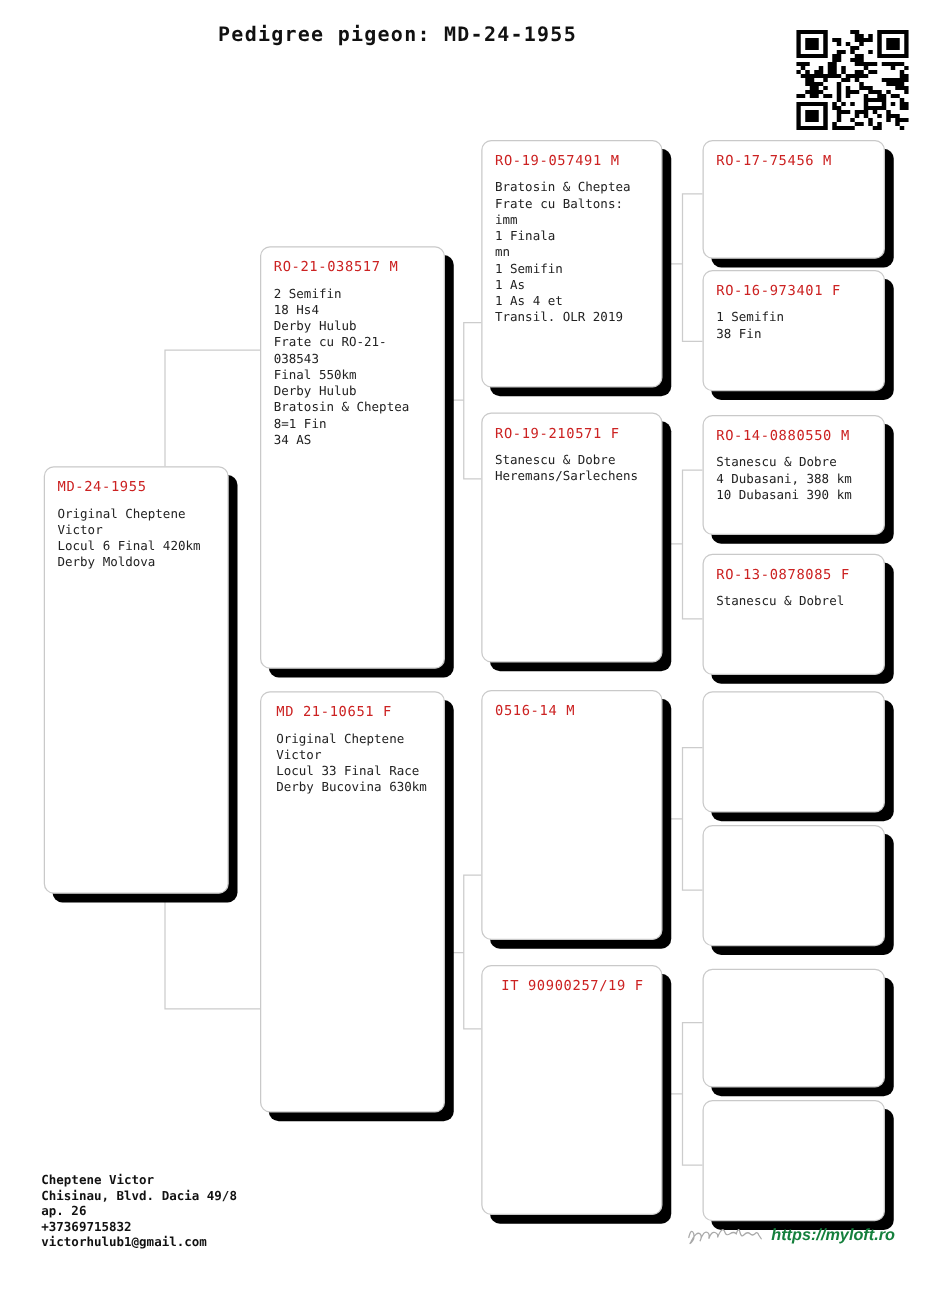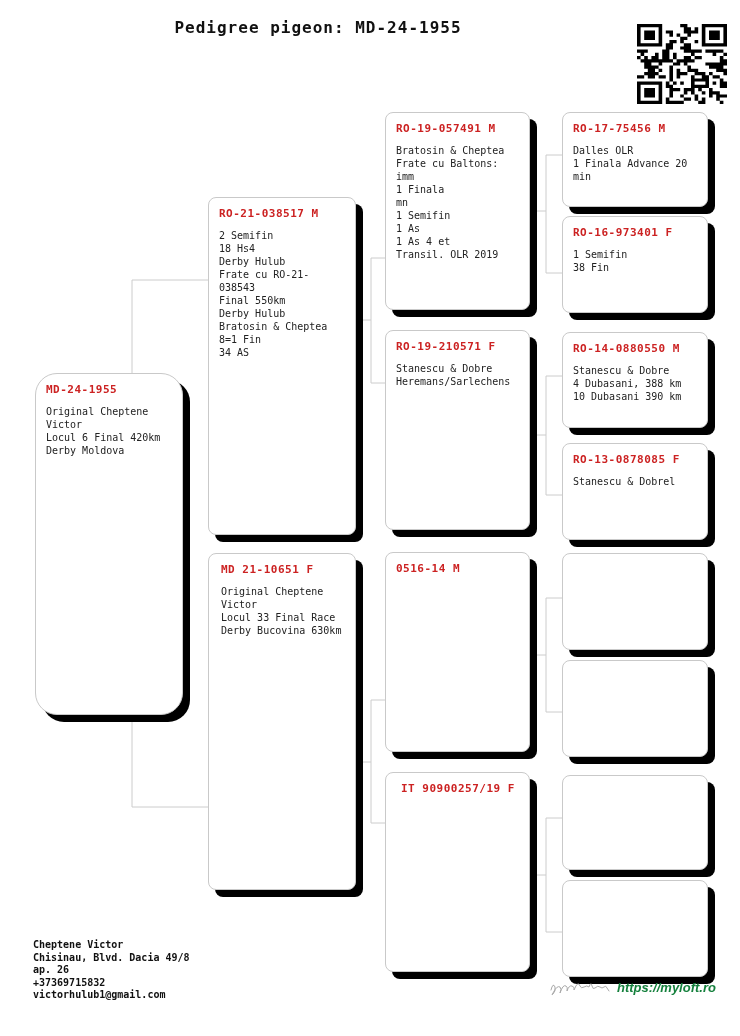--- a/index.html
+++ b/index.html
@@ -14,21 +14,21 @@
     font-size:16px;font-weight:bold;color:#111;letter-spacing:1px;
   }
   #connectors{position:absolute;top:0;left:0;z-index:1;}
   .box{
     position:absolute;z-index:2;background:#ffffff;
     border:1px solid #c9c9c9;border-radius:8px;
     box-shadow:7px 7px 0 #000000;
     box-sizing:border-box;padding:9px 10px;
   }
   .box-id{
-    color:var(--accent);font-weight:bold;font-size:11px;
+    color:var(--accent);font-weight:normal;font-size:11px;
     letter-spacing:.5px;margin-bottom:9px;white-space:nowrap;
   }
   .box-body{
     font-size:10px;line-height:13px;color:#222;white-space:pre-line;
   }
   .contact{
     position:absolute;left:33px;top:939px;z-index:2;
     font-size:10px;font-weight:bold;line-height:12.5px;color:#111;
     white-space:pre-line;
   }
@@ -60,21 +60,21 @@
     <path d="M132,715 V807 H208"></path>
     <path d="M385,258 H371 V383 H385 M356,320 H371"></path>
     <path d="M385,700 H371 V823 H385 M356,762 H371"></path>
     <path d="M562,155 H546 V273 H562 M530,211 H546"></path>
     <path d="M562,376 H546 V495 H562 M530,435 H546"></path>
     <path d="M562,598 H546 V712 H562 M530,655 H546"></path>
     <path d="M562,818 H546 V932 H562 M530,875 H546"></path>
   </g>
 </svg>
 
-<div class="box" style="left:35px;top:373px;width:148px;height:342px;border-radius:22px;">
+<div class="box" style="left:35px;top:373px;width:148px;height:342px;">
   <div class="box-id">MD-24-1955</div>
   <div class="box-body">Original Cheptene Victor
 Locul 6 Final 420km
 Derby Moldova</div>
 </div>
 
 <div class="box" style="left:208px;top:197px;width:148px;height:338px;">
   <div class="box-id">RO-21-038517 M</div>
   <div class="box-body">2 Semifin
 18 Hs4
@@ -112,22 +112,20 @@
 </div>
 <div class="box" style="left:385px;top:552px;width:145px;height:200px;">
   <div class="box-id">0516-14 M</div>
 </div>
 <div class="box" style="left:385px;top:772px;width:145px;height:200px;padding-left:15px;">
   <div class="box-id">IT 90900257/19 F</div>
 </div>
 
 <div class="box" style="left:562px;top:112px;width:146px;height:95px;">
   <div class="box-id">RO-17-75456 M</div>
-  <div class="box-body">Dalles OLR
-1 Finala Advance 20 min</div>
 </div>
 <div class="box" style="left:562px;top:216px;width:146px;height:97px;">
   <div class="box-id">RO-16-973401 F</div>
   <div class="box-body">1 Semifin
 38 Fin</div>
 </div>
 <div class="box" style="left:562px;top:332px;width:146px;height:96px;">
   <div class="box-id">RO-14-0880550 M</div>
   <div class="box-body">Stanescu &amp; Dobre
 4 Dubasani, 388 km

